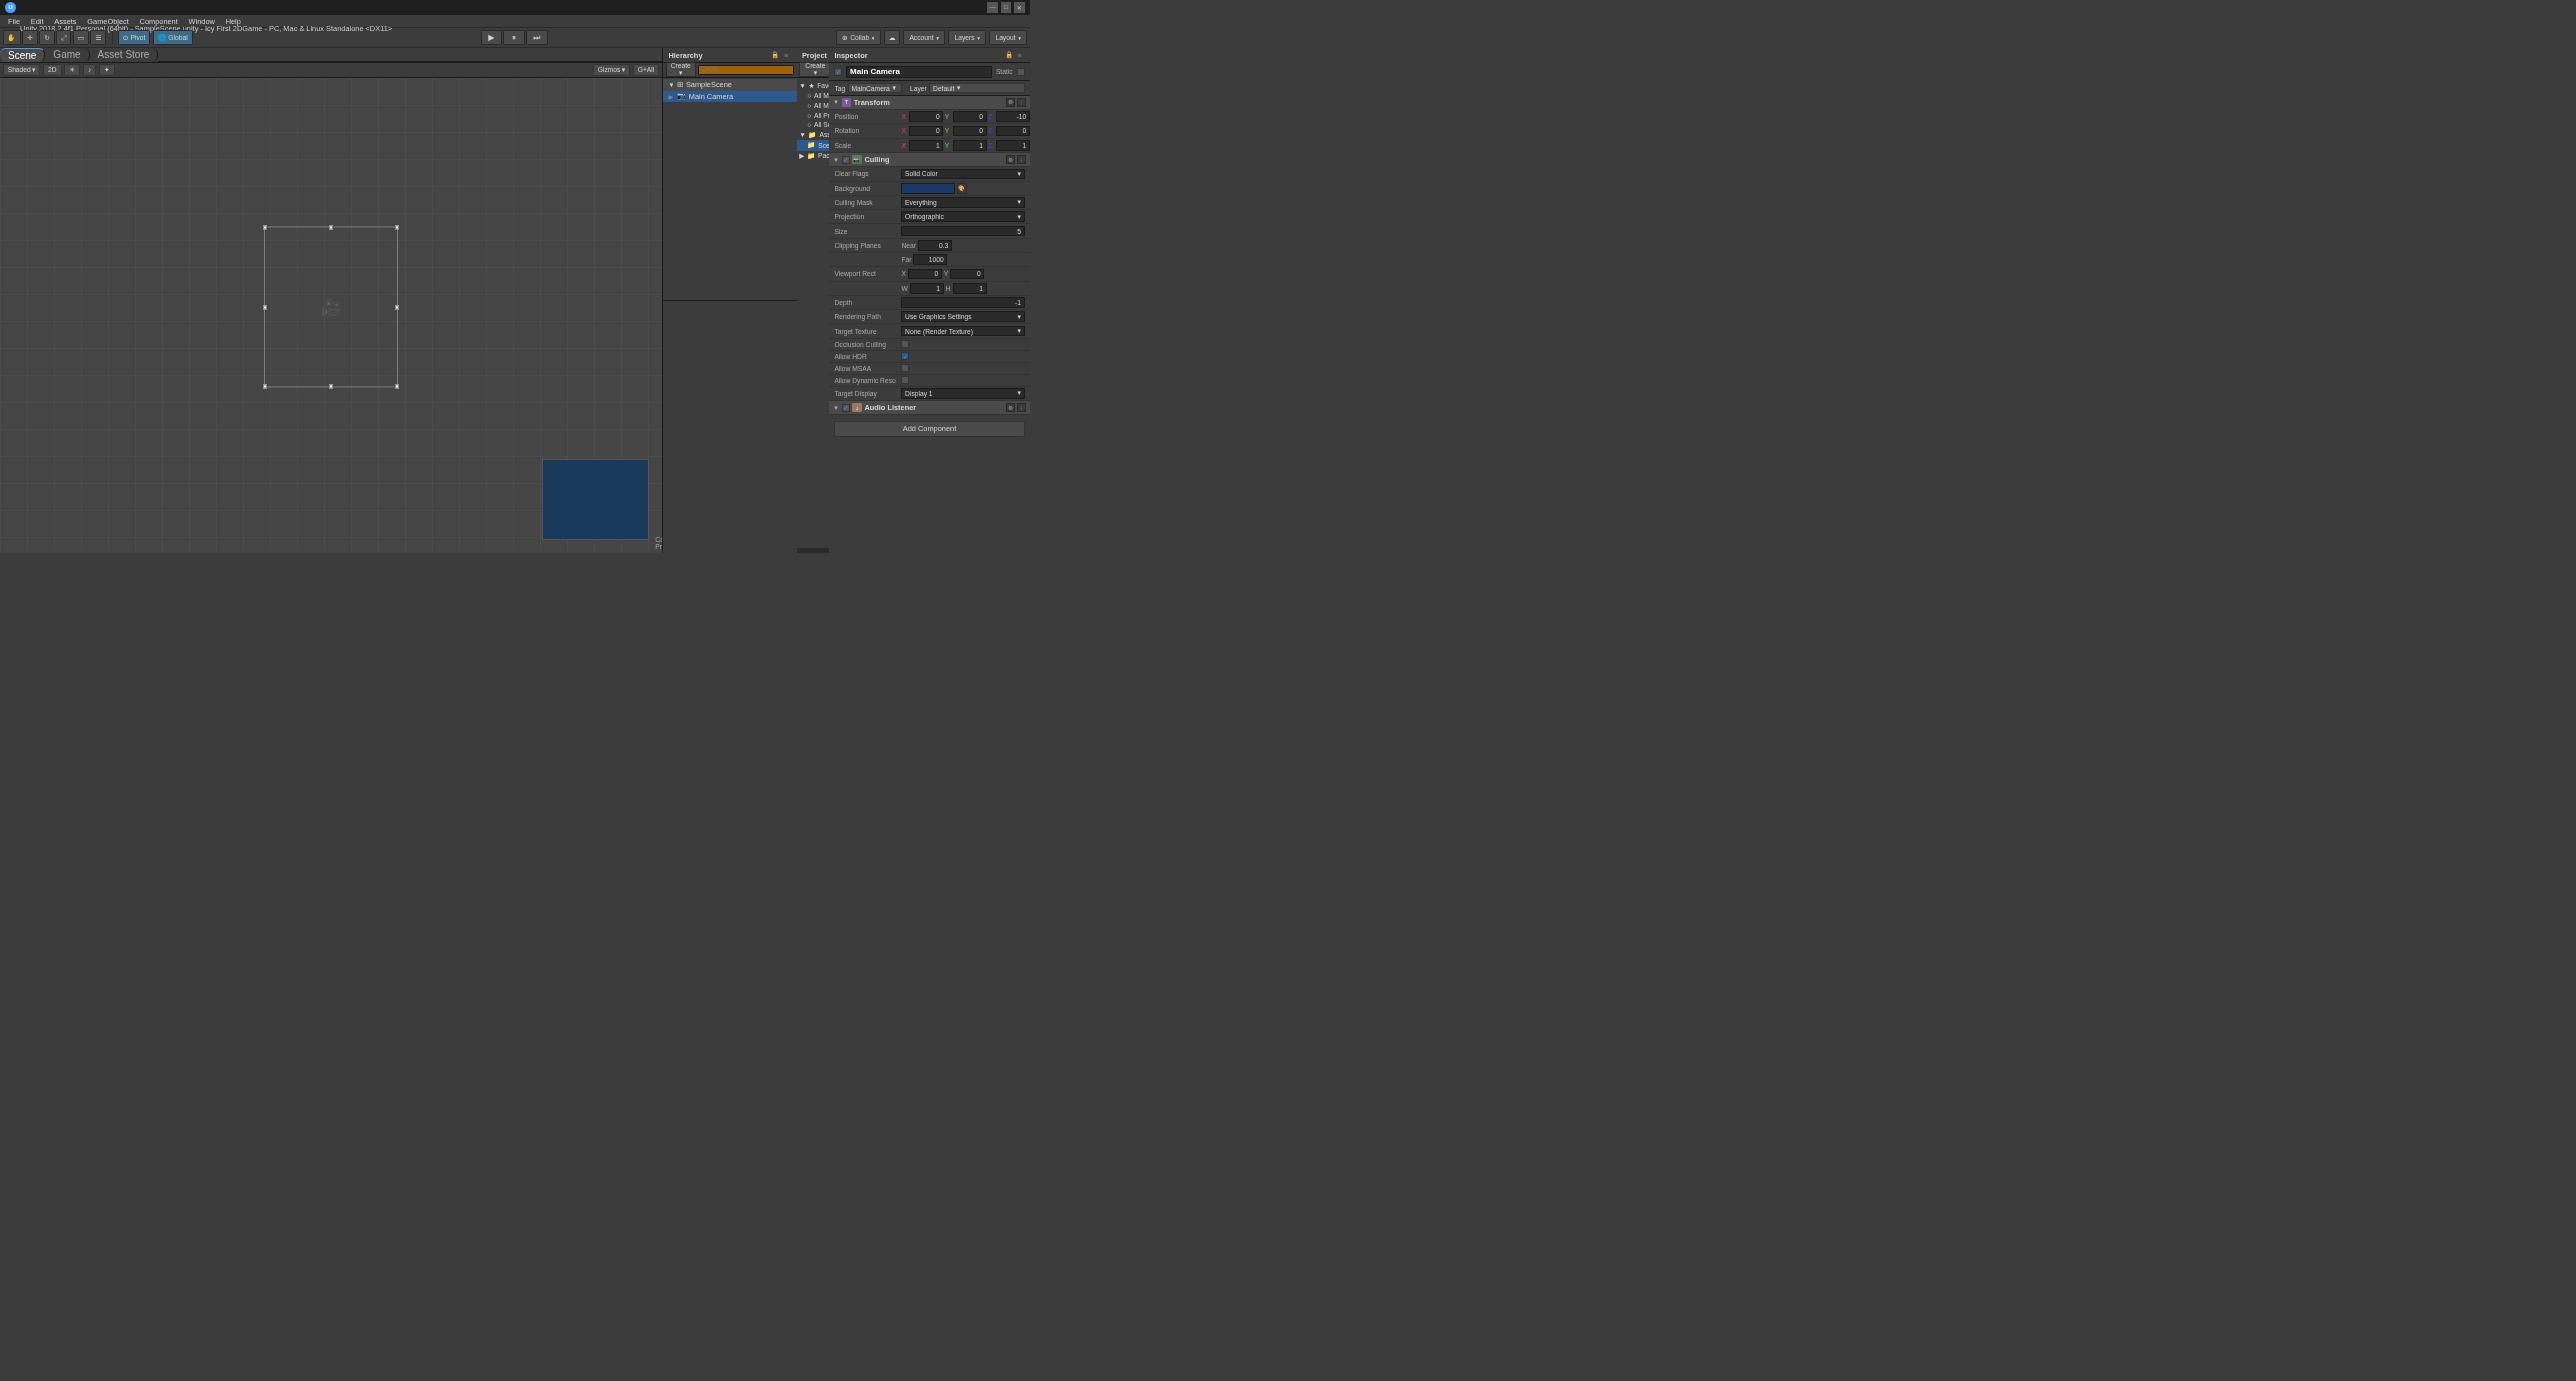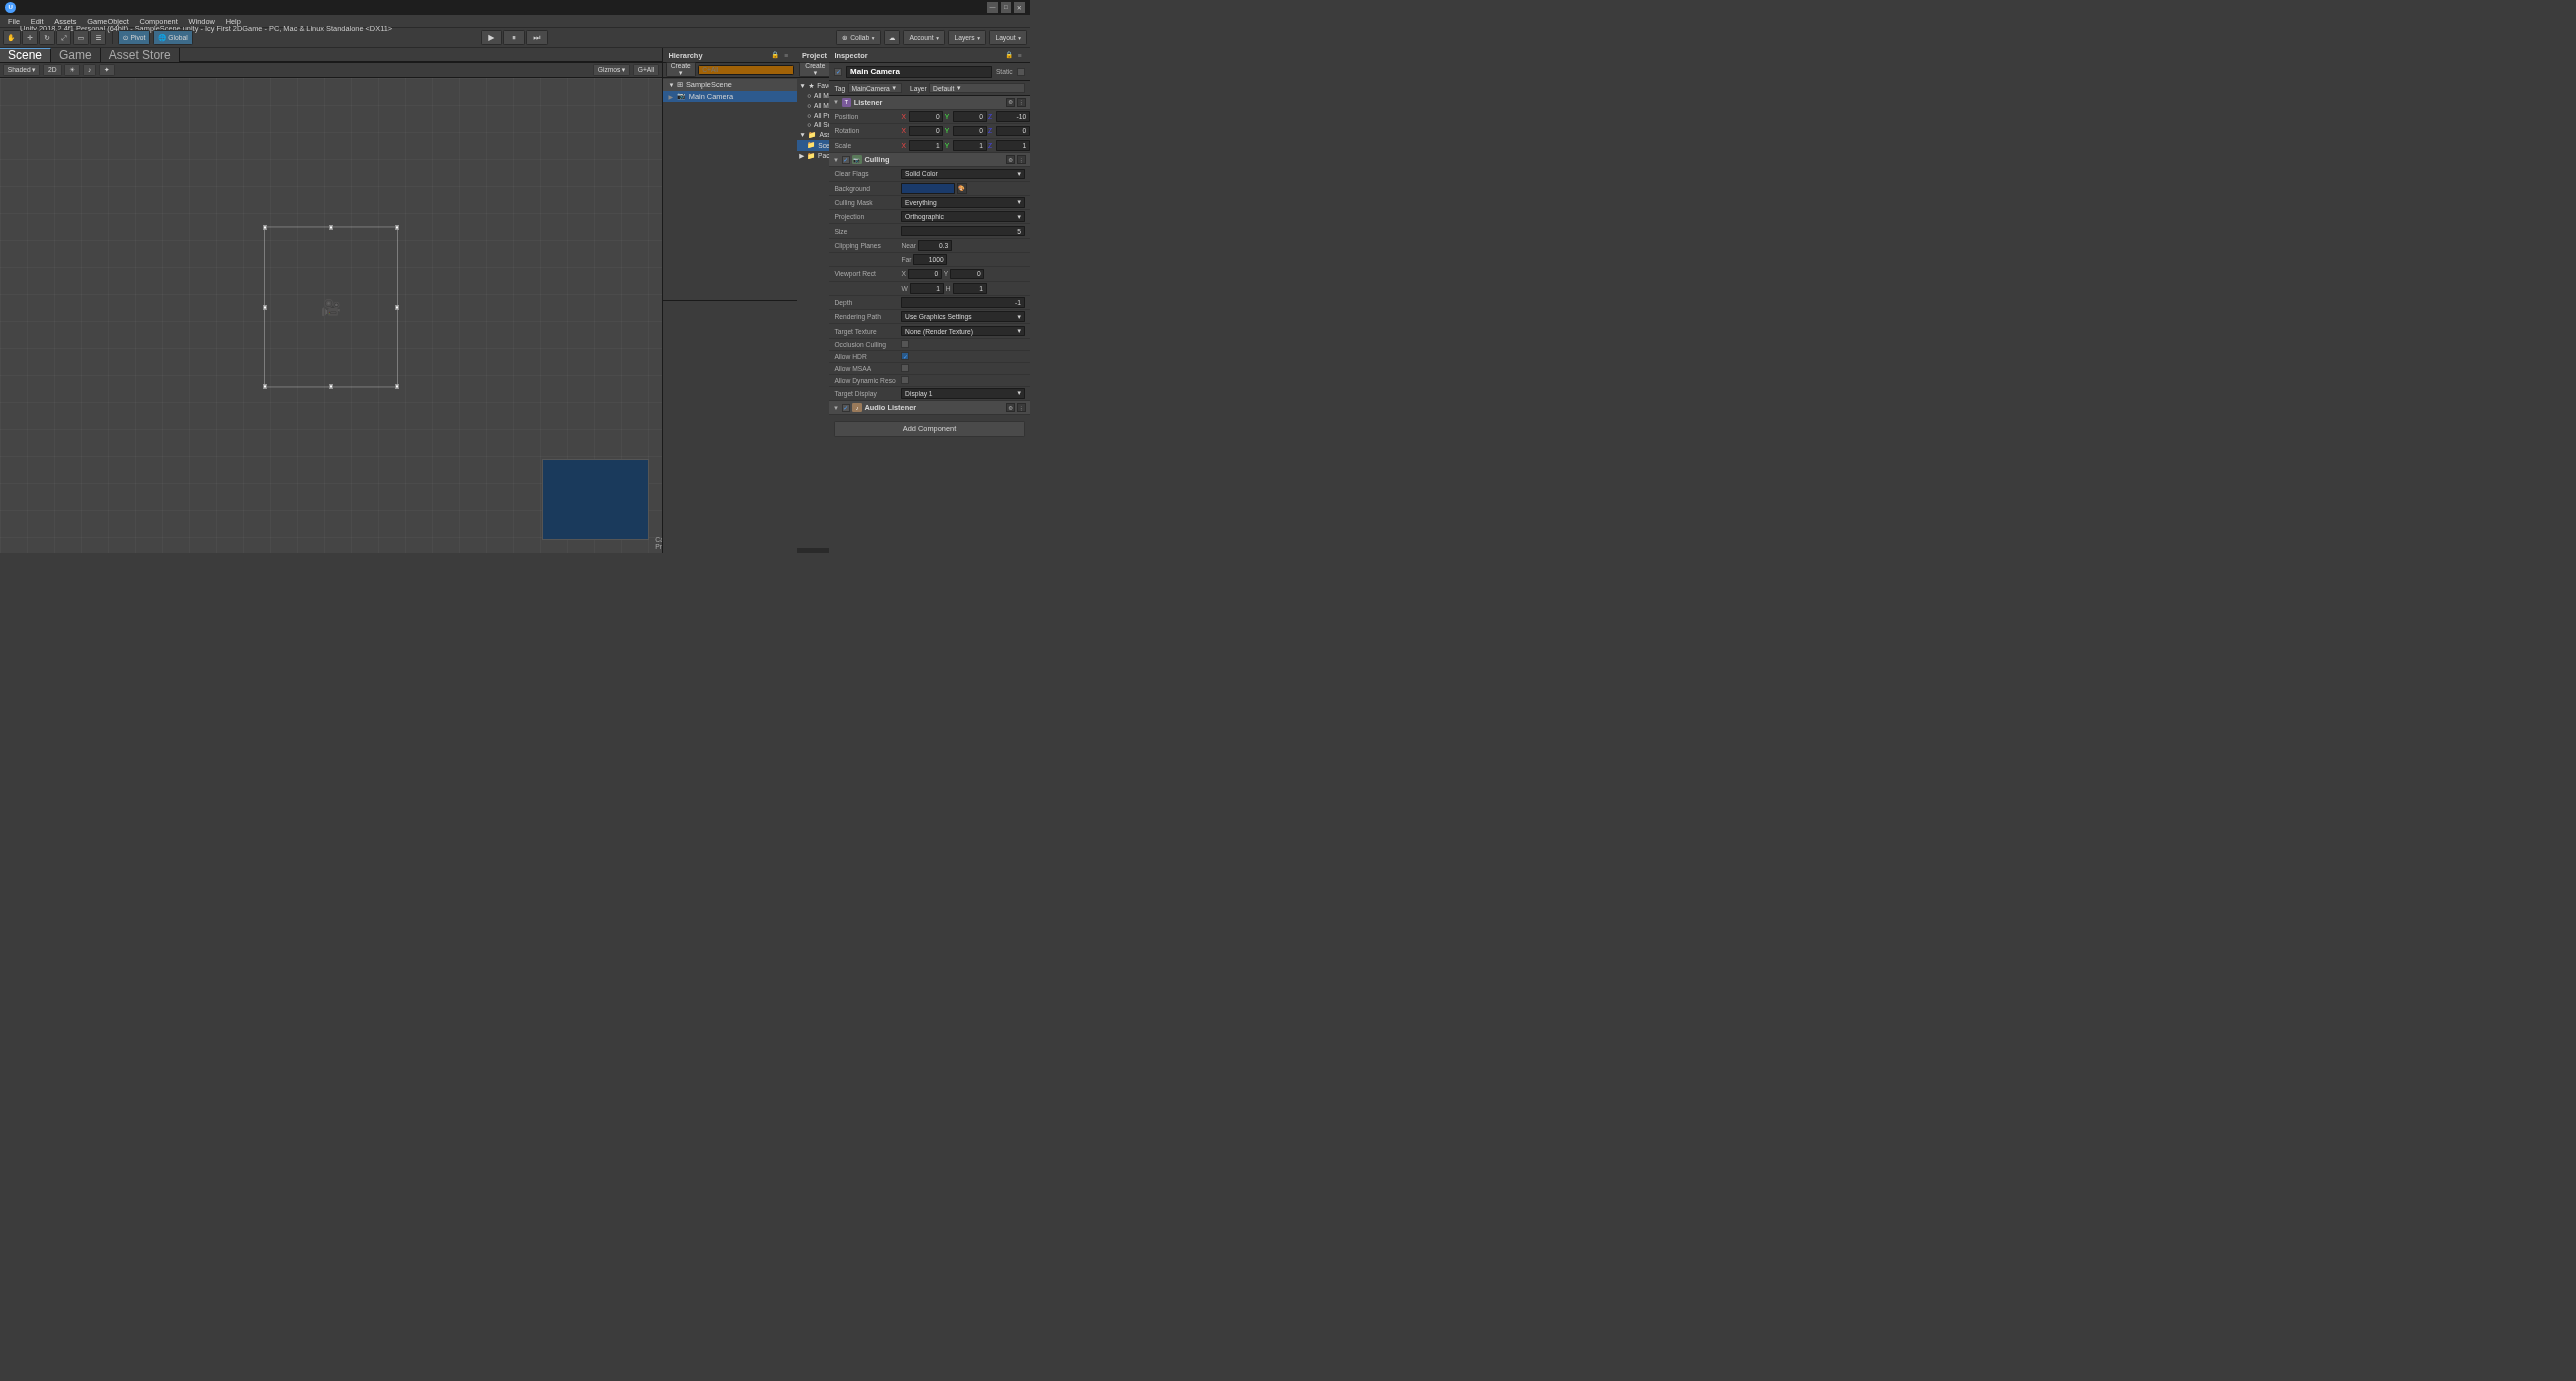--- a/index.html
+++ b/index.html
@@ -161,24 +161,25 @@
       display: flex;
       align-items: flex-end;
       border-bottom: 0.7px solid #1a1a1a;
     }
     .tab {
       padding: 1.3px 8px;
       height: 14px;
       display: flex;
       align-items: center;
       cursor: pointer;
-      font-size: 12px;
+      font-size: 10px;
       background: #3c3c3c;
       border-right: 0.7px solid #1a1a1a;
       color: #aaa;
+      border-radius: 6px;
     }
     .tab.active {
       background: #4a4a4a;
       color: #fff;
       border-top: 0.7px solid #5a9bd4;
     }
 
     
     #scene-toolbar {
       background: #3c3c3c;
@@ -953,21 +954,21 @@
         <span style="margin-left:5.4px;">Layer</span>
         <div class="tag-dropdown" style="flex:1;">
           <span>Default</span>
           <span>▾</span>
         </div>
       </div>
 
       <div class="component-header">
         <span class="component-arrow">▼</span>
         <div class="component-icon transform">T</div>
-        <span class="component-name">Listener</span>
+        <span class="component-name">Transform</span>
         <div class="component-btns">
           <div class="component-btn">⚙</div>
           <div class="component-btn">⋮</div>
         </div>
       </div>
       <div class="property-row">
         <span class="property-label">Position</span>
         <div class="property-value">
           <div class="prop-xyz">
             <span class="xyz-label x">X</span>

